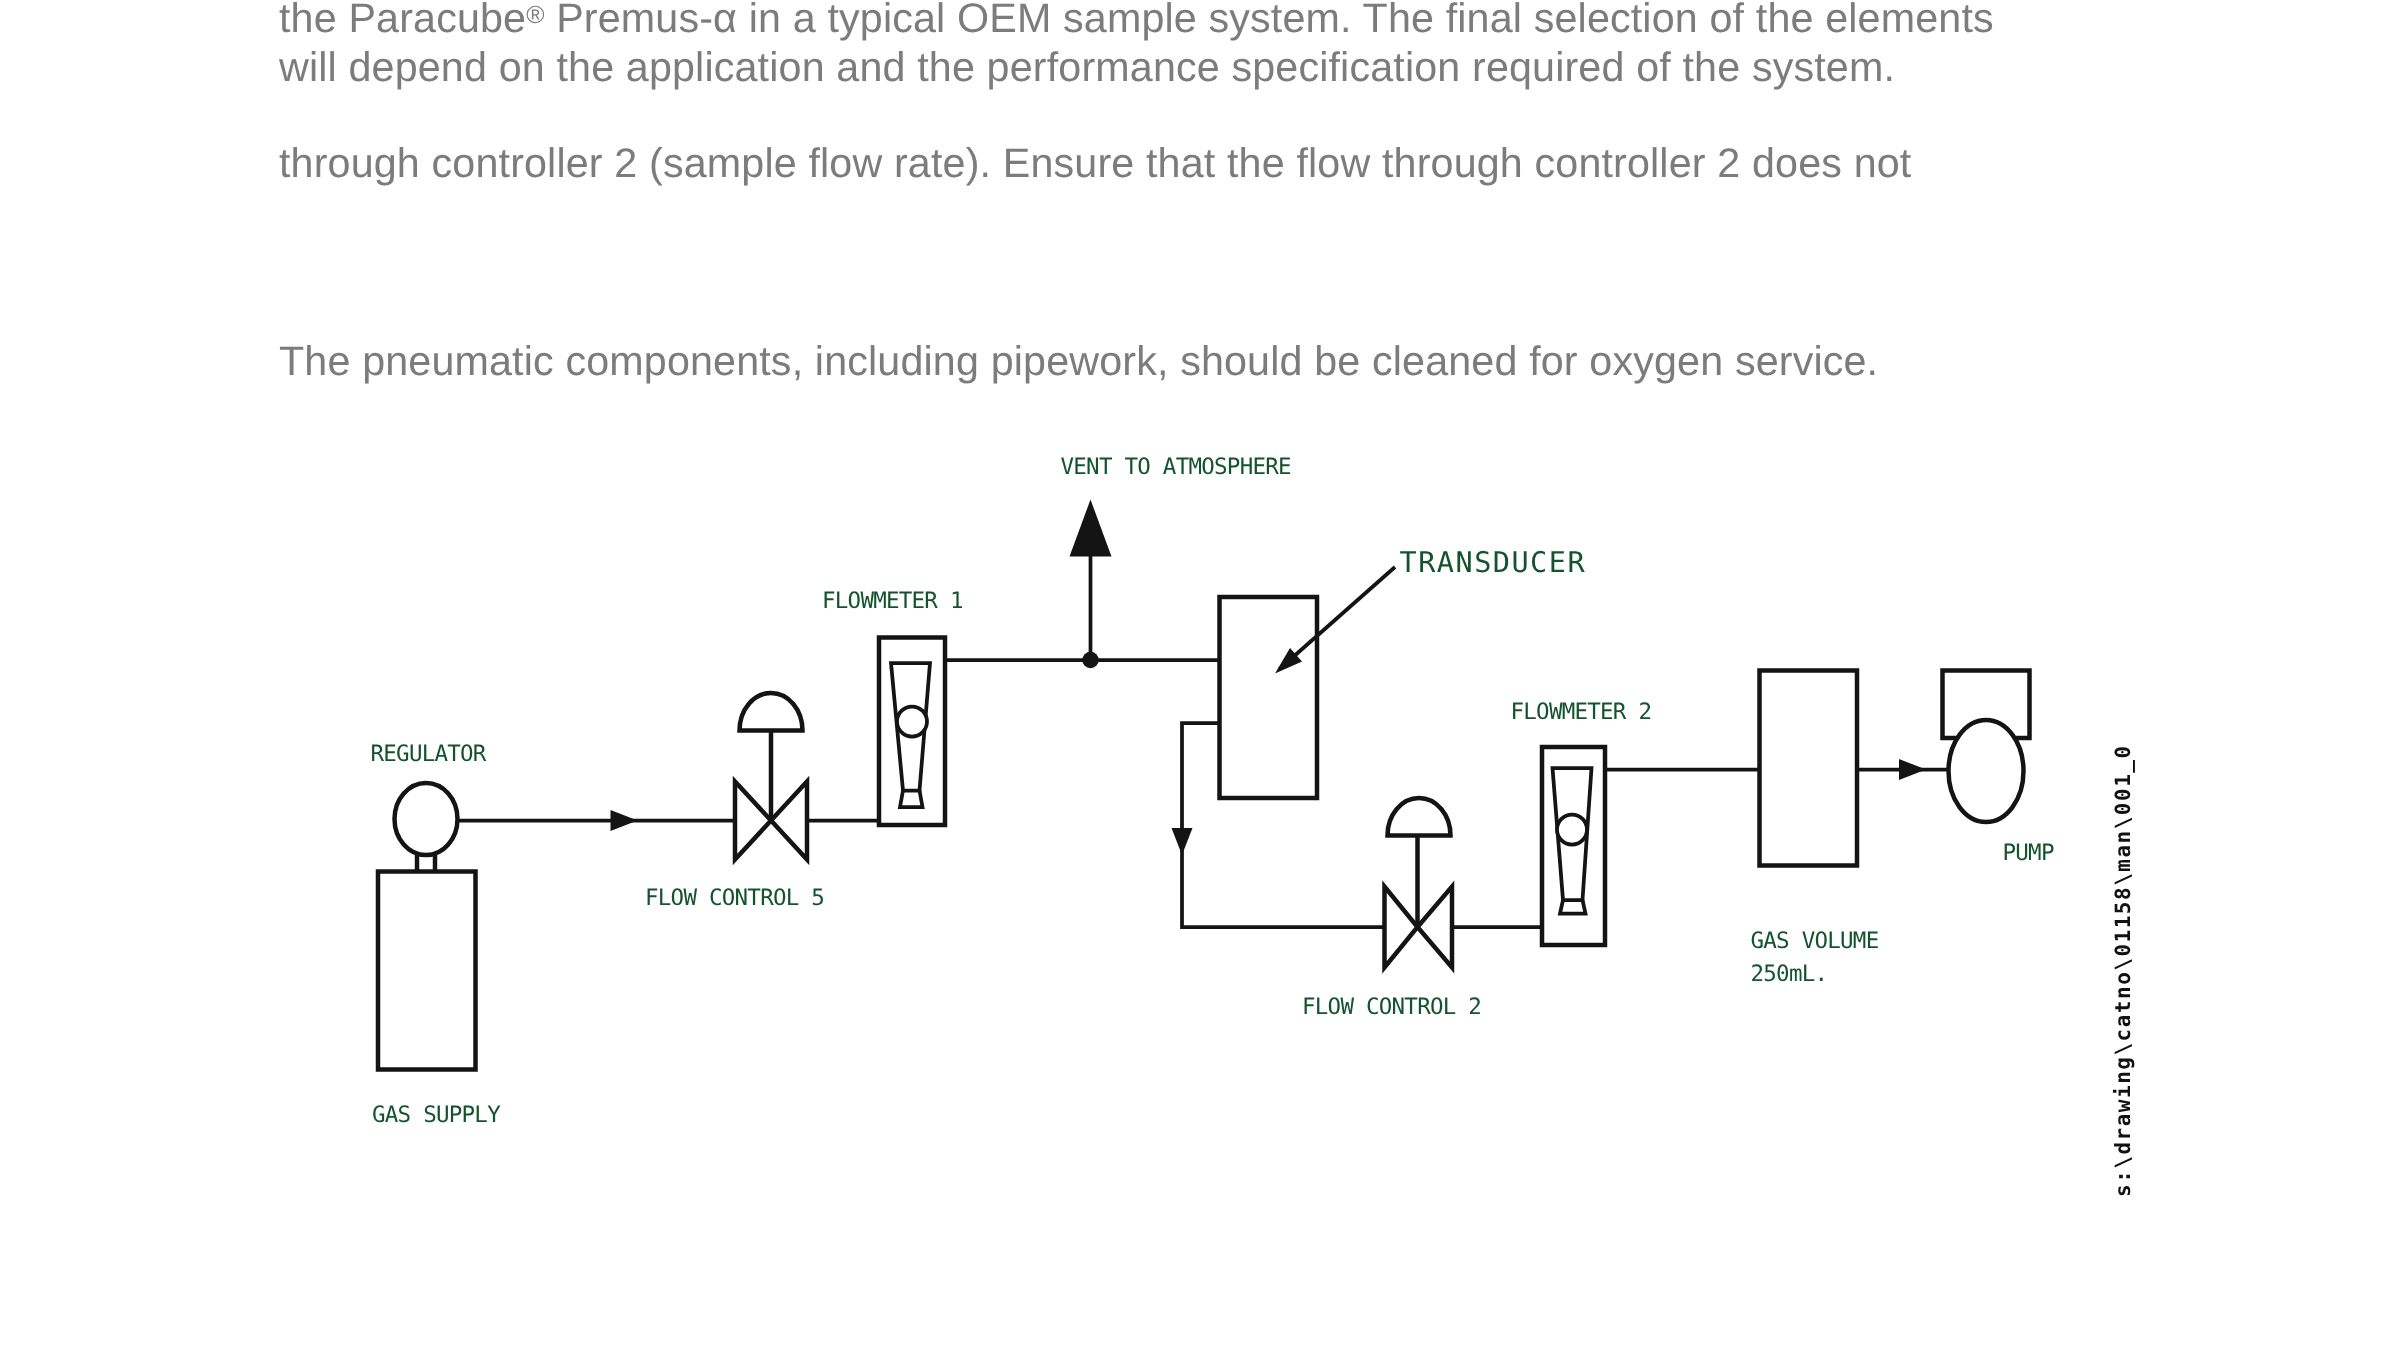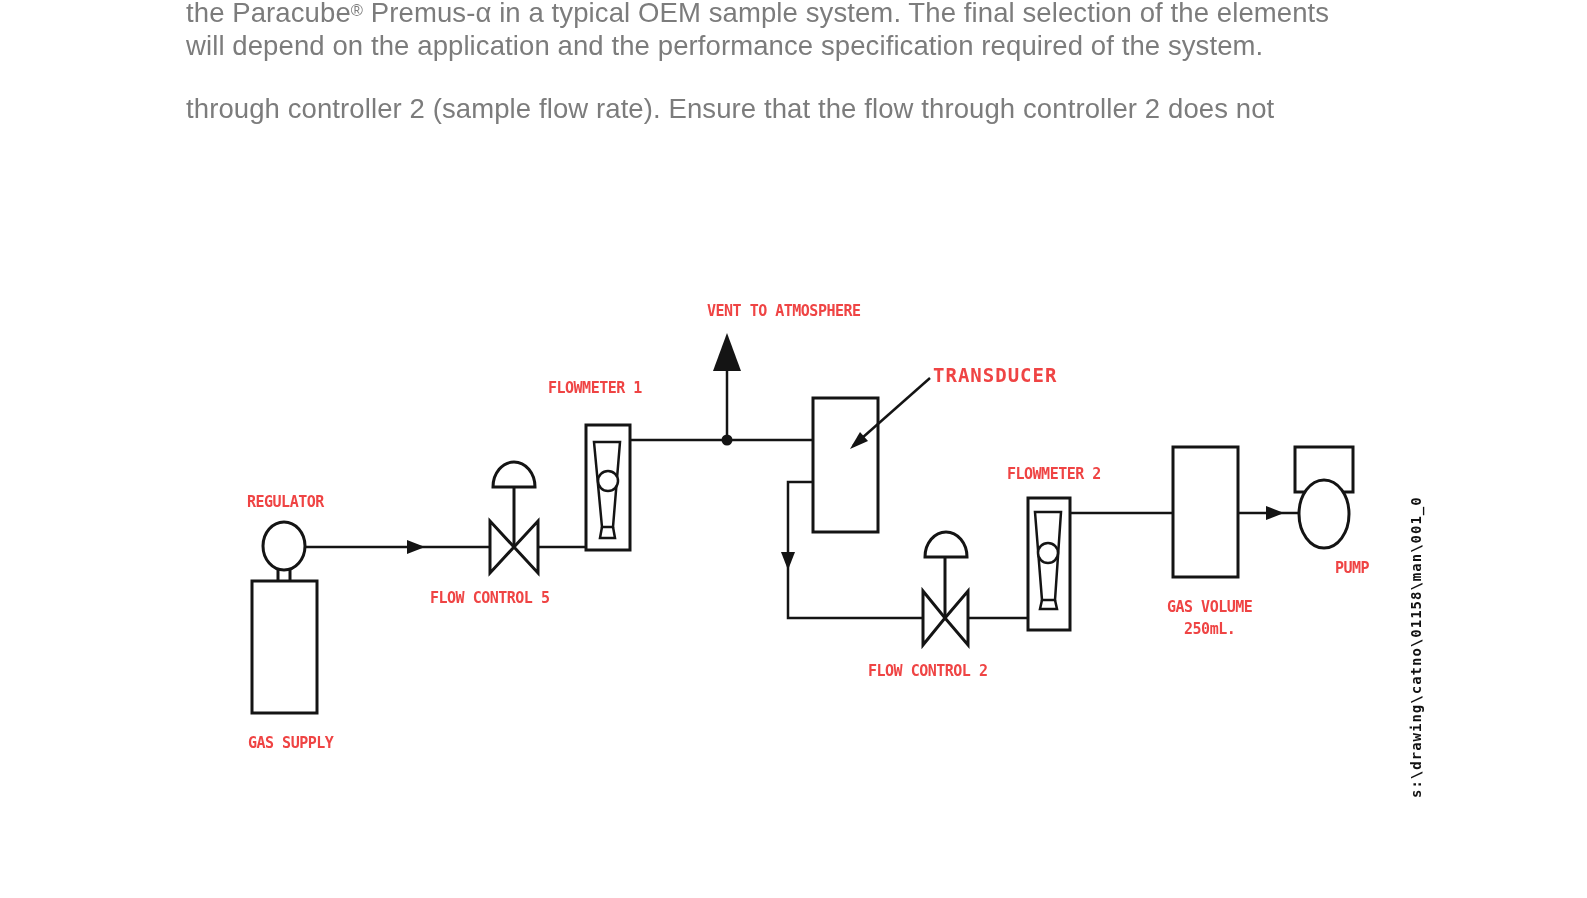--- a/index.html
+++ b/index.html
@@ -5,22 +5,22 @@
   html,body{margin:0;padding:0;background:#ffffff;}
   .page{position:relative;width:1587px;height:898px;background:#ffffff;overflow:hidden;
         font-family:"Liberation Sans",sans-serif;}
   
   .bodytext{position:absolute;left:186px;color:#7c7c7c;font-size:27.5px;line-height:33px;
             letter-spacing:0.1px;white-space:nowrap;}
   .bodytext sup{font-size:60%;vertical-align:6px;}
   
   .diagram-svg{position:absolute;left:0;top:0;width:1587px;height:898px;}
   
-  .cadlabel{position:absolute;color:#ef4444;font-family:"DejaVu Sans Mono",monospace;
-            font-weight:bold;font-size:15px;line-height:17px;letter-spacing:-0.5px;
+  .cadlabel{position:absolute;color:#14532d;font-family:"DejaVu Sans Mono",monospace;
+            font-weight:normal;font-size:15px;line-height:17px;letter-spacing:-0.5px;
             white-space:nowrap;}
   .cadlabel.big{font-size:19px;line-height:30px;letter-spacing:1px;}
   .cadlabel.two-line{line-height:22px;}
   .vpath{position:absolute;left:1408px;top:798px;transform-origin:0 0;transform:rotate(-90deg);
          color:#111111;font-family:"DejaVu Sans Mono",monospace;font-weight:bold;
          font-size:14px;letter-spacing:1px;white-space:nowrap;}
 </style>
 </head>
 <body>
 
@@ -28,20 +28,21 @@
 
   <div class="bodytext" style="top:-6px;">
     <div><span>the Paracube</span><sup>®</sup><span> Premus-α in a typical OEM sample system. The final selection of the elements</span></div>
     <div>will depend on the application and the performance specification required of the system.</div>
   </div>
 
   <div class="bodytext" style="top:92px;">
     <div>through controller 2 (sample flow rate). Ensure that the flow through controller 2 does not</div>
   </div>
 
+  <div class="bodytext" style="top:224px;">The pneumatic components, including pipework, should be cleaned for oxygen service.</div>
 
 
   <svg class="diagram-svg" viewBox="0 0 1587 898">
     <g stroke="#141414" fill="none" stroke-width="2.5">
 
       <line x1="305" y1="547" x2="490" y2="547"></line>
       <line x1="538" y1="547" x2="586" y2="547"></line>
       <line x1="630" y1="440" x2="813" y2="440"></line>
       <line x1="727" y1="440" x2="727" y2="364"></line>
       <path d="M813 482 L788 482 L788 618 L923 618"></path>
@@ -92,27 +93,27 @@
       <circle cx="1048" cy="553" r="10" fill="#ffffff" stroke-width="2.5"></circle>
 
       <rect x="1173" y="447" width="65" height="130"></rect>
 
       <rect x="1295" y="447" width="58" height="45"></rect>
       <ellipse cx="1324" cy="514" rx="25" ry="34" fill="#ffffff"></ellipse>
     </g>
   </svg>
 
   <div class="cadlabel" style="left:707px;top:303px;">VENT TO ATMOSPHERE</div>
-  <div class="cadlabel" style="left:548px;top:380px;">FLOWMETER 1</div>
+  <div class="cadlabel" style="left:548px;top:392px;">FLOWMETER 1</div>
   <div class="cadlabel big" style="left:933px;top:360px;">TRANSDUCER</div>
   <div class="cadlabel" style="left:247px;top:494px;">REGULATOR</div>
   <div class="cadlabel" style="left:430px;top:590px;">FLOW CONTROL 5</div>
   <div class="cadlabel" style="left:1007px;top:466px;">FLOWMETER 2</div>
   <div class="cadlabel" style="left:868px;top:663px;">FLOW CONTROL 2</div>
-  <div class="cadlabel two-line" style="left:1167px;top:596px;text-align:center;">
+  <div class="cadlabel two-line" style="left:1167px;top:616px;">
     <div>GAS VOLUME</div>
     <div>250mL.</div>
   </div>
   <div class="cadlabel" style="left:1335px;top:560px;">PUMP</div>
   <div class="cadlabel" style="left:248px;top:735px;">GAS SUPPLY</div>
   <div class="vpath">s:\drawing\catno\01158\man\001_0</div>
 
 </div>
 
 </body></html>

